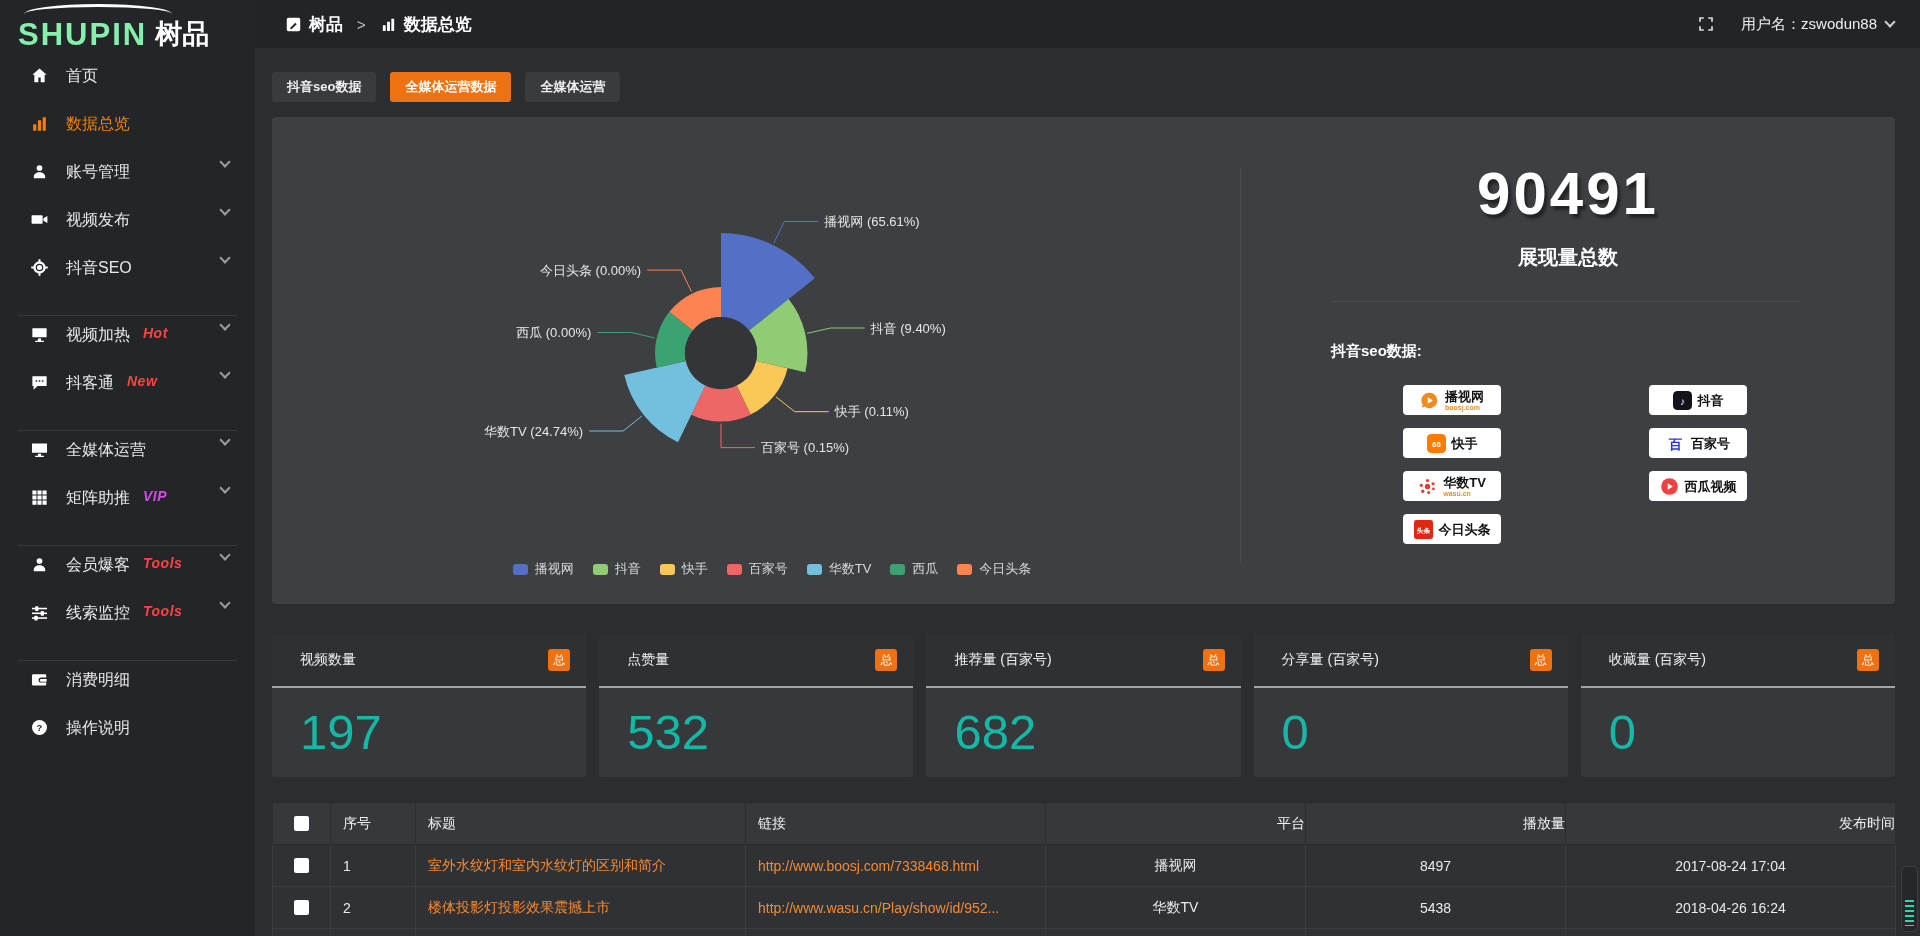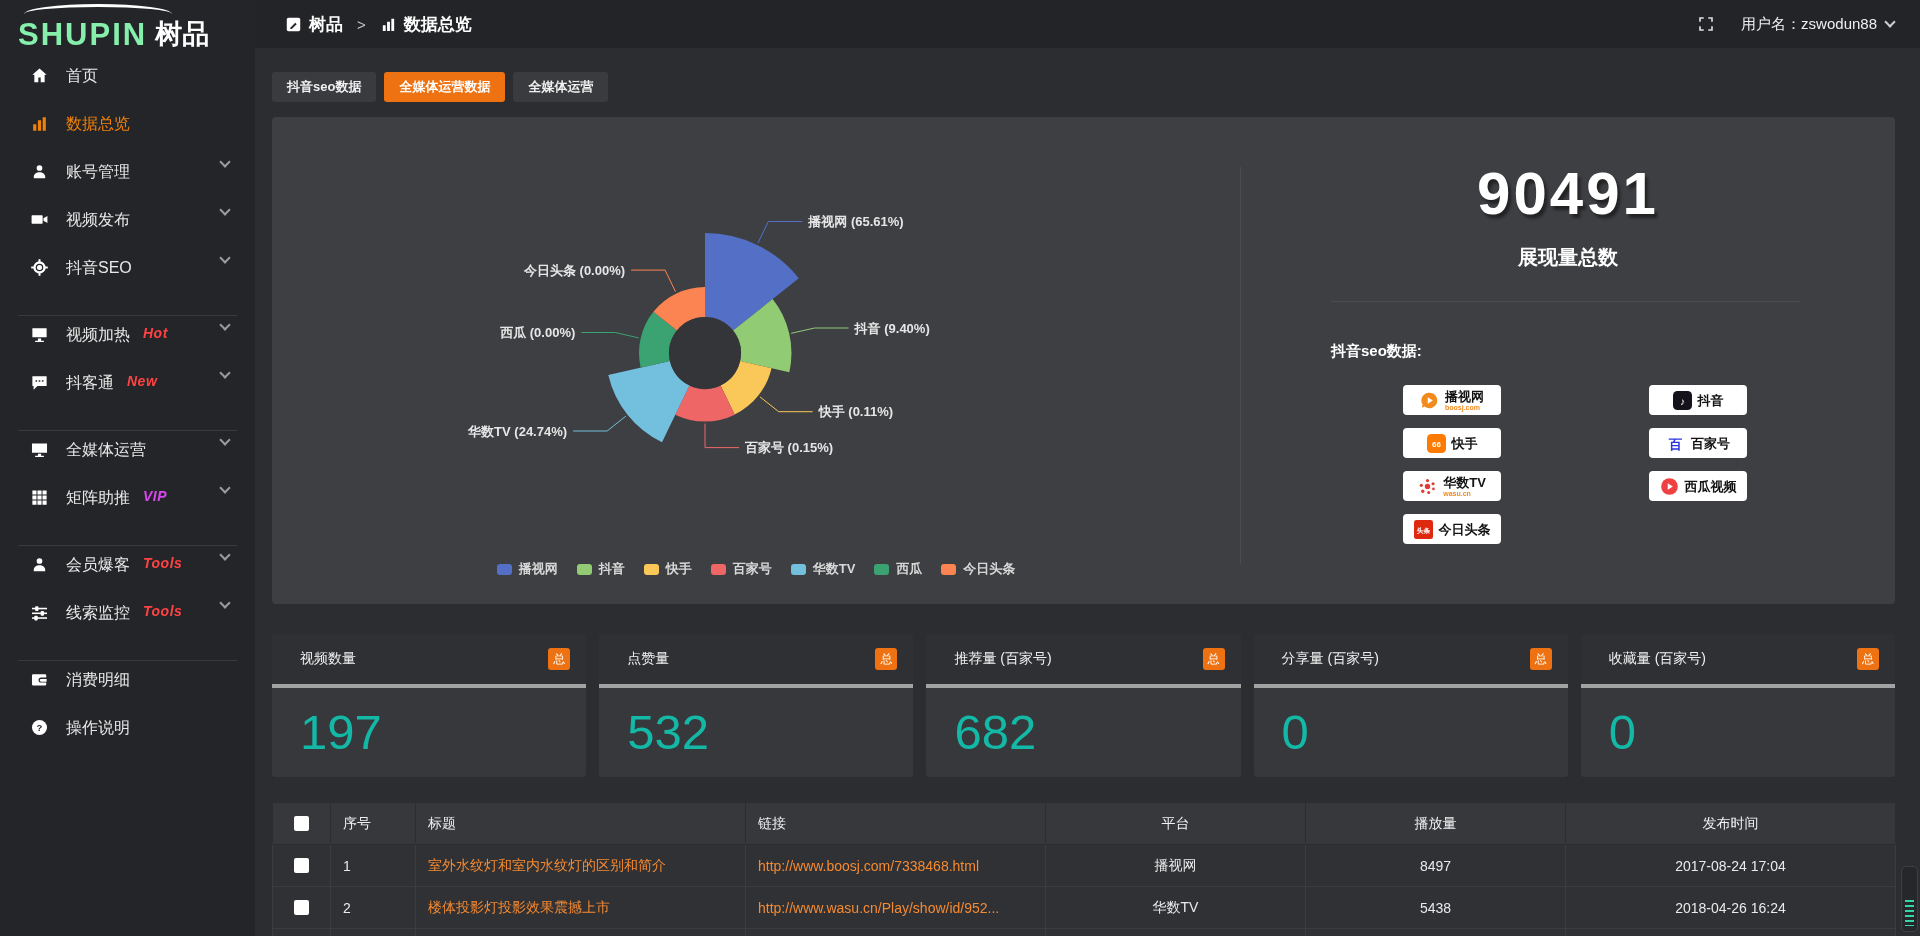--- a/index.html
+++ b/index.html
@@ -34,26 +34,26 @@
   .crumb-sep { color:#c9c9c9; font-size:15px; margin:0 14px; font-weight:normal;}
   .top-right { margin-left:auto; display:flex; align-items:center; color:#efefef; }
   .fs-icon { width:18px; height:18px; color:#dfdfdf; margin-right:26px; cursor:pointer;}
   .fs-icon svg { width:100%; height:100%; stroke:currentColor; fill:none; stroke-width:2.2; }
   .username { font-size:15px; cursor:pointer; display:flex; align-items:center;}
   .username .chev { margin-left:9px; border-color:#cfcfcf; }
 
   
   .content { position:absolute; left:255px; top:48px; right:0; bottom:0; padding:24px 25px 0 17px; }
   .tabs { display:flex; }
-  .tab { height:30px; padding:0 15px; margin-right:8px; background:#3a3b3f; border-radius:3px;
+  .tab { height:30px; padding:0 15px; margin-right:14px; background:#3a3b3f; border-radius:3px;
          color:#f0f0f0; font-size:13px; font-weight:bold; display:inline-flex; align-items:center; cursor:pointer;}
   .tab.active { background:#ee7211; color:#fff; }
 
   .main-panel { position:relative; margin-top:15px; height:487px; background:#3e3f43; border-radius:4px; }
-  .panel-left { position:absolute; left:0; top:0; width:968px; height:100%;font-weight:bold; }
+  .panel-left { position:absolute; left:16px; top:0; width:968px; height:100%; }
   .rose-svg { position:absolute; left:0; top:0; }
   .v-divider { position:absolute; left:968px; top:50px; bottom:40px; width:1px; background:#4b4c50; }
   .legend { position:absolute; left:0; right:0; bottom:26px; display:flex; justify-content:center; gap:19px; }
   .legend-item { display:flex; align-items:center; gap:7px; font-size:13px; color:#d8d8d8; cursor:pointer;}
   .legend-swatch { width:15px; height:11px; border-radius:3px; }
 
   .panel-right { position:absolute; left:969px; right:0; top:0; bottom:0; }
   .total-value { margin-top:42px; text-align:center; font-size:60px; font-weight:bold; color:#fff;
                  letter-spacing:3px; text-shadow:3px 4px 3px rgba(0,0,0,.45); }
   .total-label { text-align:center; margin-top:16px; font-size:20px; font-weight:bold; color:#fff; }
@@ -66,31 +66,31 @@
   .pb-logo { width:19px; height:19px; flex:none; }
   .pb-logo svg { width:100%; height:100%; }
   .pb-text { display:flex; flex-direction:column; line-height:1; }
   .pb-name { font-size:13px; font-weight:bold; color:#121212; }
   .pb-sub { font-size:7px; color:#f28a1e; font-weight:bold; margin-top:1px;}
 
   
   .cards { display:flex; gap:13px; margin-top:30px; height:143px; }
   .stat-card { flex:1; background:#37383c; border-radius:3px; overflow:hidden; }
   .card-head { height:54px; display:flex; align-items:center; padding:0 16px 0 28px;
-               background:#2f3034; border-bottom:4px solid #a3a3a3; }
+               background:#2f3034; border-bottom:2px solid #a3a3a3; }
   .card-label { font-size:14px; color:#f0f0f0; }
   .card-badge { margin-left:auto; width:22px; height:22px; background:#ee7211; color:#fff; font-size:12px;
                 border-radius:3px; display:flex; align-items:center; justify-content:center; cursor:pointer;}
   .card-value { padding:16px 0 0 28px; font-size:49px; color:#14b8a6; }
 
   
   .table-wrap { margin-top:25px; }
   table { width:100%; border-collapse:collapse; table-layout:fixed; }
   th { height:42px; background:#37383c; color:#f0f0f0; font-size:14px; font-weight:normal;
-       border:1px solid #2c2d30; }
+       border:1px solid #2c2d30;text-align:right; }
   th.left, td.left { text-align:left; padding-left:12px; }
   td { height:42px; background:#303135; color:#eaeaea; font-size:14px; text-align:center;
        border:1px solid #3b3c40; overflow:hidden; white-space:nowrap; text-overflow:ellipsis; }
   .checkbox { width:15px; height:15px; background:#fff; border-radius:2px; margin:0 auto; cursor:pointer;}
   .orange { color:#f58a31; cursor:pointer; }
 
   
   .float-widget { position:absolute; right:2px; bottom:4px; width:17px; height:66px; background:#26272b;
                   border:1px solid #3e3f43; border-radius:5px; cursor:pointer;}
   .float-stripes { position:absolute; left:3px; right:3px; bottom:5px; height:26px;

